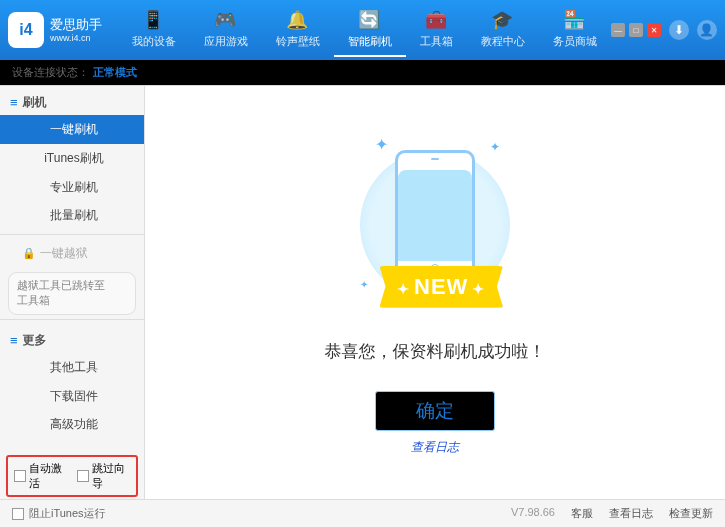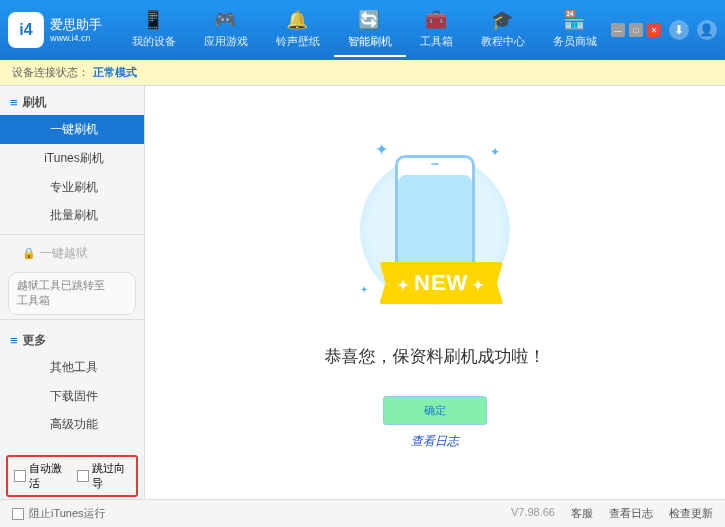--- a/index.html
+++ b/index.html
@@ -70,21 +70,21 @@
       cursor: pointer; color: white; font-size: 12px;
     }
     .window-controls { display: flex; gap: 4px; }
     .win-btn { width: 14px; height: 14px; border-radius: 2px; cursor: pointer; display: flex; align-items: center; justify-content: center; font-size: 8px; color: white; }
     .win-minimize { background: #9E9E9E; }
     .win-maximize { background: #9E9E9E; }
     .win-close { background: #F44336; }
 
     
     .status-bar {
-      background: #fef9c3;
+      background: #000000;
       height: 26px;
       display: flex;
       align-items: center;
       padding: 0 12px;
       font-size: 11px;
       color: #333;
       border-bottom: 1px solid #cde;
     }
     .status-label { color: #666; }
     .status-value { color: #1976D2; font-weight: bold; margin-left: 4px; }
@@ -190,21 +190,21 @@
       width: 150px;
       height: 150px;
       background: radial-gradient(circle, #E1F5FE 60%, #B3E5FC 100%);
       border-radius: 50%;
       z-index: 1;
     }
 
     
     .new-ribbon {
       position: absolute;
-      bottom: 21px;
+      bottom: 12px;
       left: 50%;
       transform: translateX(-45%);
       background: #FFD600;
       color: #fff;
       font-weight: bold;
       font-size: 22px;
       padding: 8px 18px;
       border-radius: 4px;
       z-index: 3;
       box-shadow: 2px 2px 5px rgba(0,0,0,0.2);
@@ -225,27 +225,27 @@
     
     .star { position: absolute; color: #64B5F6; font-size: 16px; z-index: 4; }
 
     .success-text {
       font-size: 17px;
       color: #333;
       margin-bottom: 28px;
     }
 
     .confirm-btn {
-      background: #86efac;
+      background: #000000;
       border: 1px solid #90CAF9;
       color: #1976D2;
       padding: 6px 40px;
       border-radius: 3px;
       cursor: pointer;
-      font-size: 11px;
+      font-size: 19px;
       margin-bottom: 8px;
     }
 
     .log-link {
       color: #1d4ed8;
       cursor: pointer;
       font-size: 12px;
       text-decoration: none;
       font-style: italic;
     }

